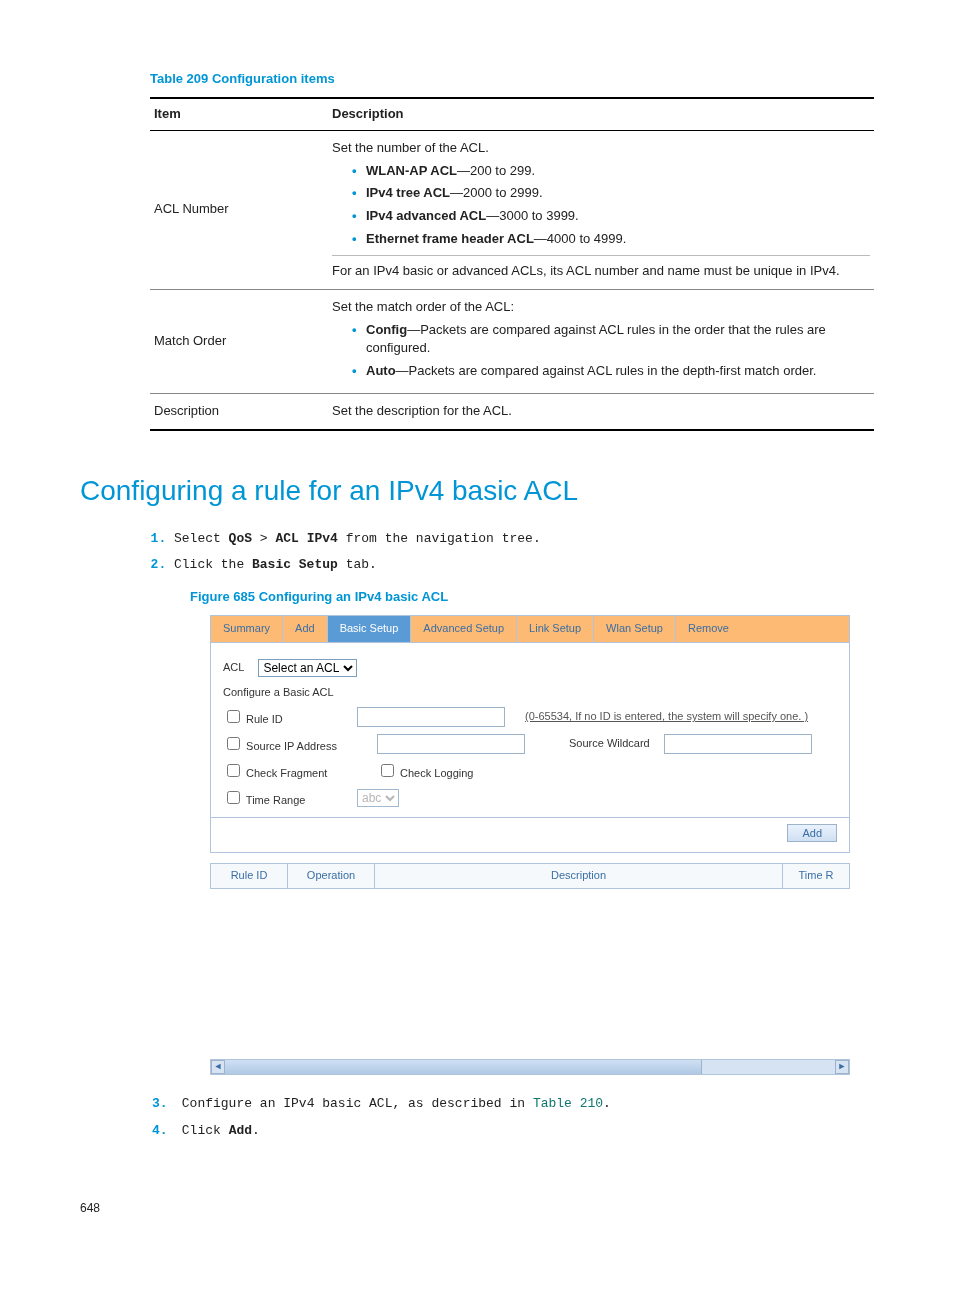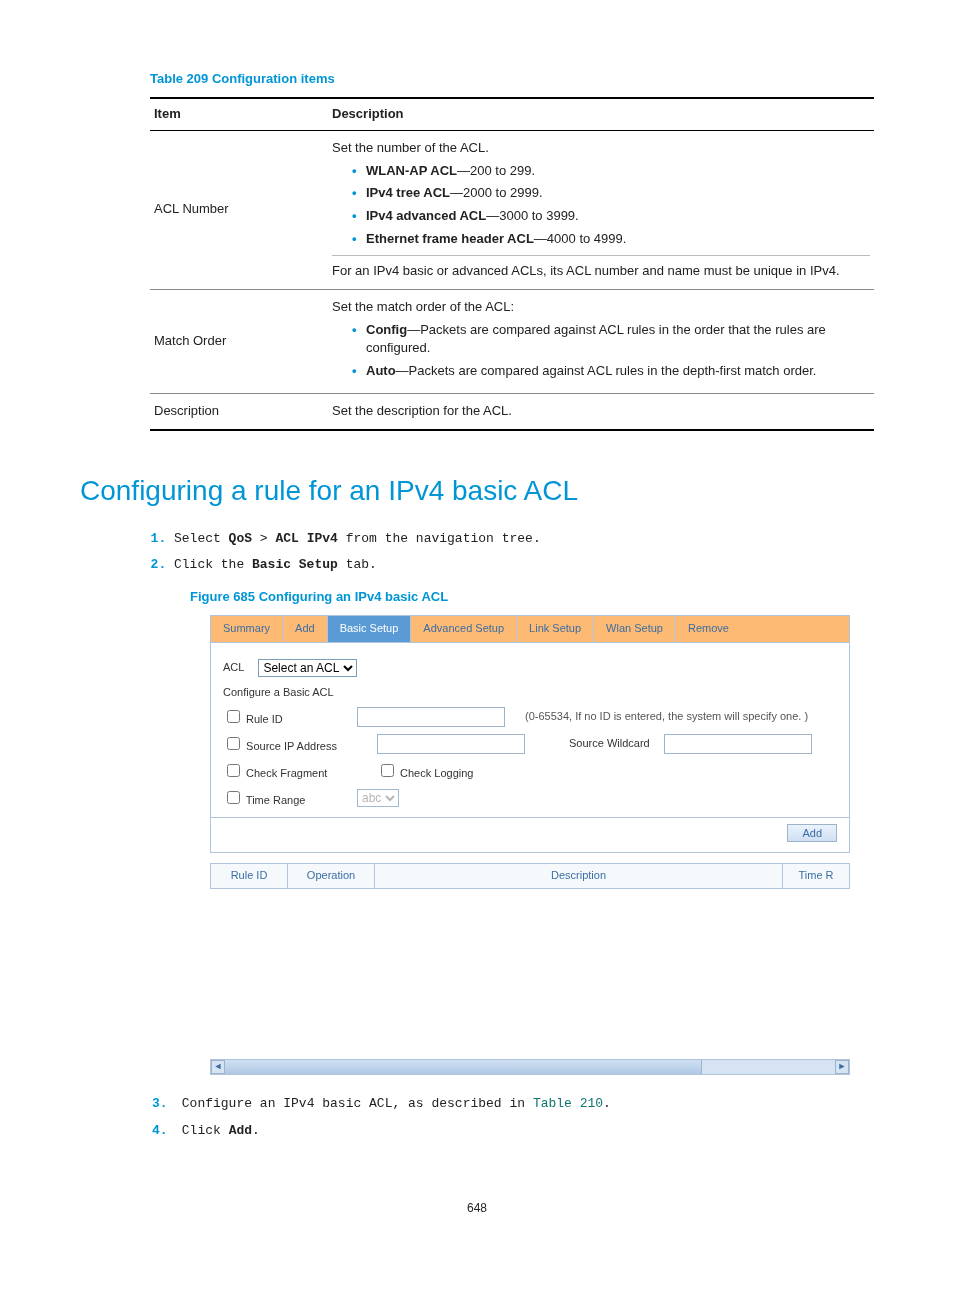--- a/index.html
+++ b/index.html
@@ -125,21 +125,21 @@
     width: 120px;
     font-size: 11px;
   }
   .form-row input.wide { width: 140px; }
   select.small-select {
     border: 1px solid #7b9ebd;
     font-size: 12px;
     background: #fff;
     height: 18px;
   }
-  .hint { color: #555; font-size: 11px; margin-left: 6px; }
+  .hint { color: #555; font-size: 11px; margin-left: 6px; text-decoration: underline; }
   .section-divider { border-top: 1px solid #b0c4de; margin: 8px -12px 0 -12px; }
   .btn-add {
     float: right;
     background: linear-gradient(#eaf2fb, #cfe0f3);
     border: 1px solid #9db3c9;
     color: #3a6ea5;
     padding: 2px 14px;
     font-size: 11px;
     margin: 6px 0 4px 0;
   }
@@ -185,21 +185,21 @@
     height: 100%;
     background: #d6e3f3;
     margin: 0 0px;
     position: relative;
   }
   .scrollbar .thumb {
     position:absolute; left:0; width:78%; height:100%;
     background: linear-gradient(#cfe0f3,#b0c8e4);
     border-right:1px solid #9db3c9;
   }
-  .page-num { text-align: center; margin-top: 60px; font-size: 12px; }
+  .page-num { text-align: left; margin-top: 60px; font-size: 12px; }
   .figure-caption { margin-left: 110px; margin-top:4px;}
   .ol2 { counter-reset: step 2; }
   .ol2 li { list-style: none; margin:8px 0;}
   .ol2 li::before {
     counter-increment: step;
     content: counter(step) ". ";
     color: #0096d6; font-weight: bold; margin-left:-22px; width:22px; display:inline-block;
   }
 </style>
 </head>

